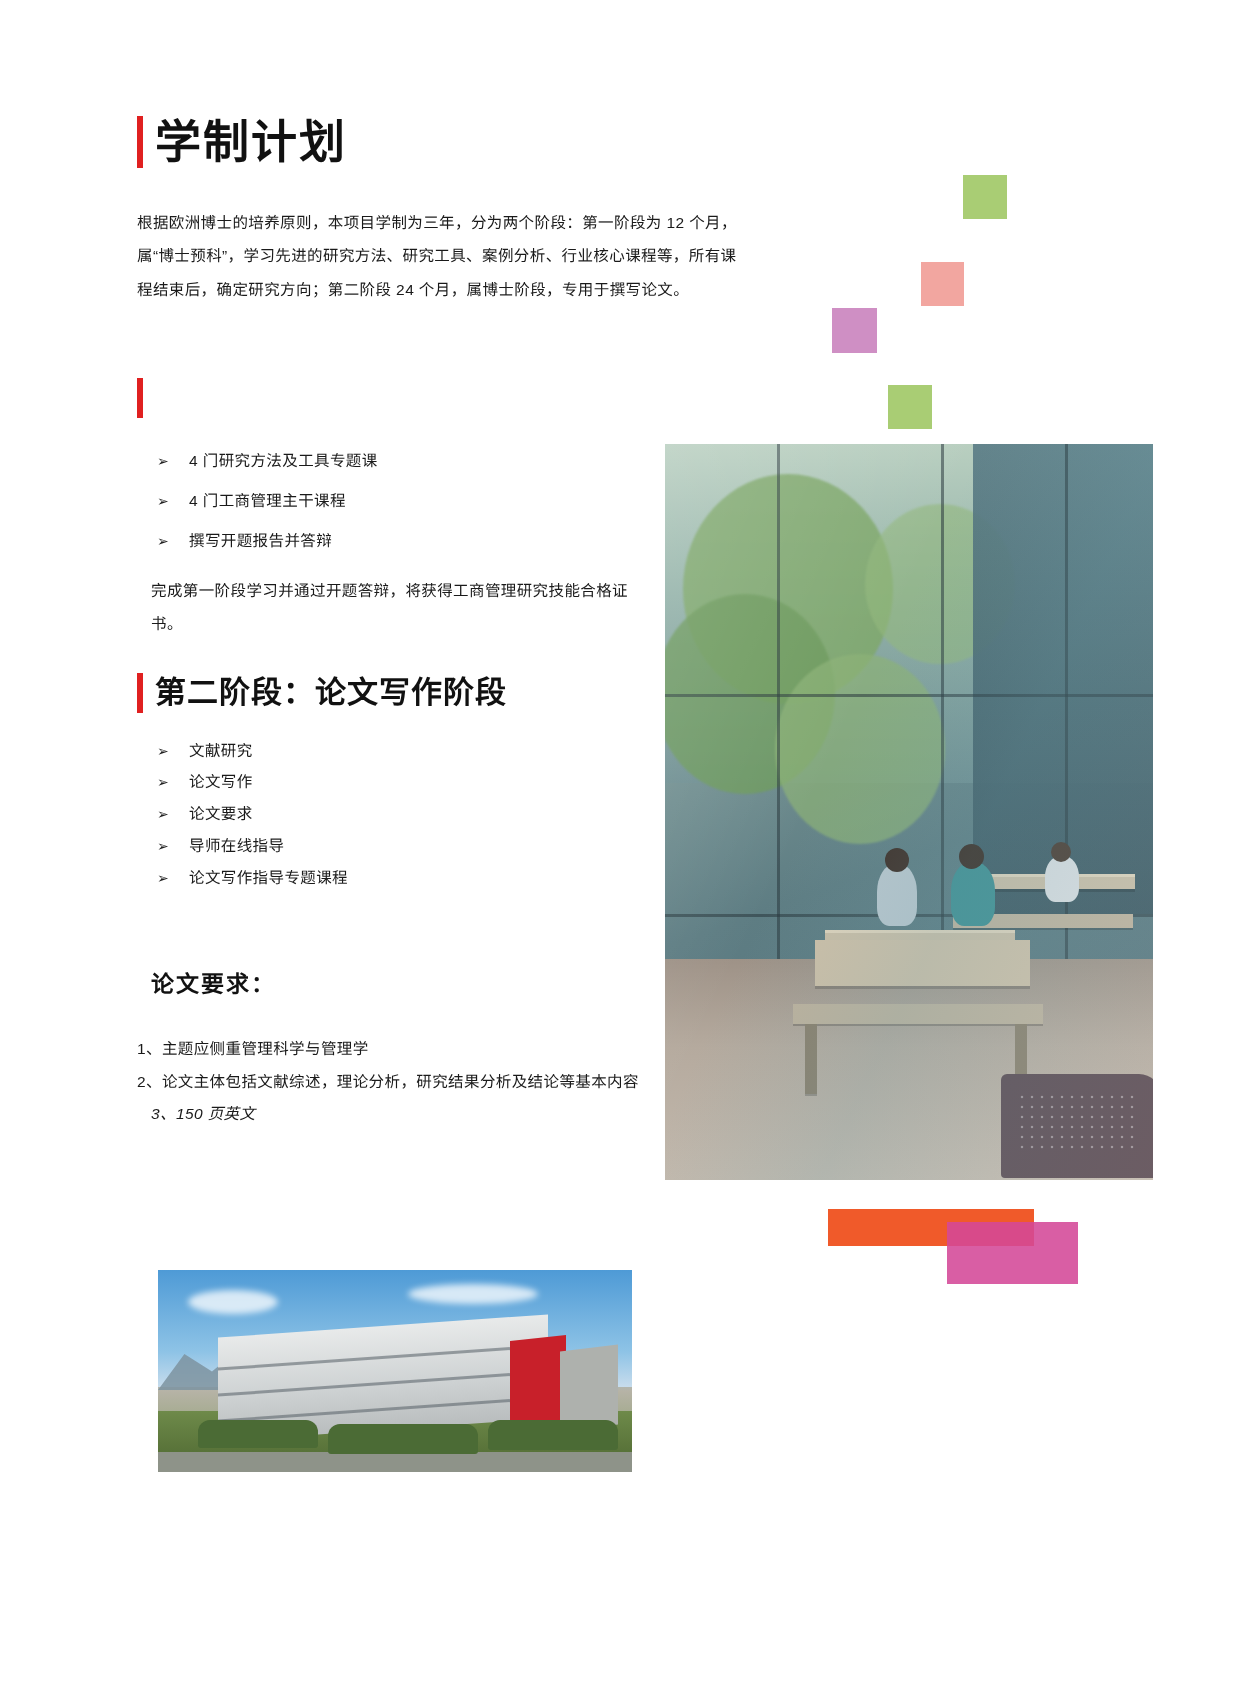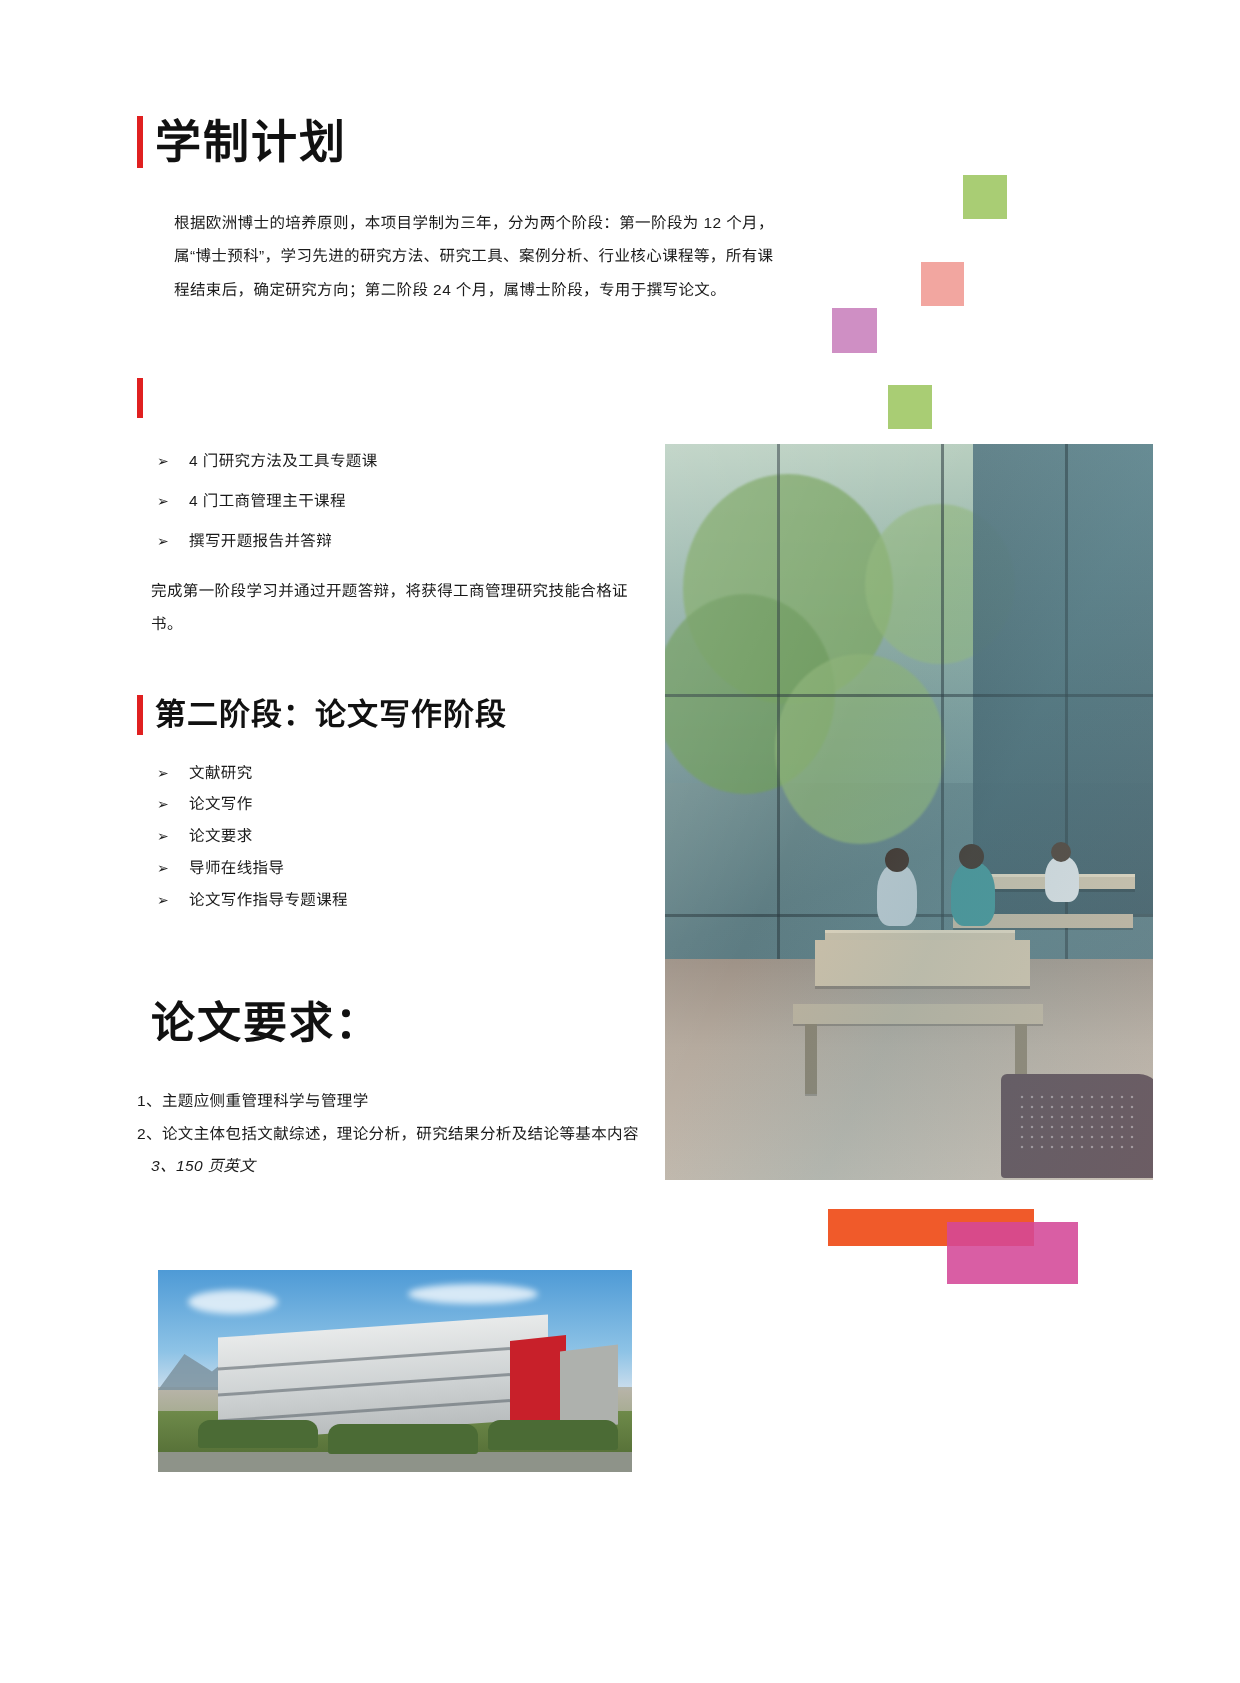--- a/index.html
+++ b/index.html
@@ -61,21 +61,21 @@
     color: #111;
   }
   .title-lg {
     font-size: 31px;
     font-weight: 700;
     letter-spacing: 1px;
     line-height: 1.1;
     color: #111;
   }
   .title-plain {
-    font-size: 44px;
+    font-size: 23px;
     font-weight: 700;
     letter-spacing: 2px;
     color: #111;
   }
 
   
   .para {
     font-size: 15.5px;
     line-height: 2.15;
     color: #1a1a1a;
@@ -241,21 +241,21 @@
   <div class="deco bar-orange"></div>
   <div class="deco bar-magenta"></div>
 
   <div class="left-col">
 
     <div class="h-main" style="height:60px; margin-top:112px;">
       <div class="rule" style="height:52px;"></div>
       <div class="title-xl">学制计划</div>
     </div>
 
-    <p class="para" style="width:608px; margin-top:34px;margin-left:37px;">根据欧洲博士的培养原则，本项目学制为三年，分为两个阶段：第一阶段为 12 个月，属“博士预科”，学习先进的研究方法、研究工具、案例分析、行业核心课程等，所有课程结束后，确定研究方向；第二阶段 24 个月，属博士阶段，专用于撰写论文。</p>
+    <p class="para" style="width:608px; margin-top:34px;">根据欧洲博士的培养原则，本项目学制为三年，分为两个阶段：第一阶段为 12 个月，属“博士预科”，学习先进的研究方法、研究工具、案例分析、行业核心课程等，所有课程结束后，确定研究方向；第二阶段 24 个月，属博士阶段，专用于撰写论文。</p>
 
     <div class="h-main" style="height:44px; margin-top:70px;">
       <div class="rule" style="height:40px;"></div>
     </div>
 
     <ul class="bullets loose" style="margin-top:28px;">
       <li>
         <span class="bullet-mark">➢</span>
         <span>4 门研究方法及工具专题课</span>
       </li>
@@ -264,21 +264,21 @@
         <span>4 门工商管理主干课程</span>
       </li>
       <li>
         <span class="bullet-mark">➢</span>
         <span>撰写开题报告并答辩</span>
       </li>
     </ul>
 
     <p class="para para-indent" style="width:490px; margin-top:24px;">完成第一阶段学习并通过开题答辩，将获得工商管理研究技能合格证书。</p>
 
-    <div class="h-main" style="height:44px; margin-top:52px;text-align:center;">
+    <div class="h-main" style="height:44px; margin-top:30px;text-align:center;">
       <div class="rule" style="height:40px;"></div>
       <div class="title-lg">第二阶段：论文写作阶段</div>
     </div>
 
     <ul class="bullets tight" style="margin-top:20px;">
       <li>
         <span class="bullet-mark">➢</span>
         <span>文献研究</span>
       </li>
       <li>

